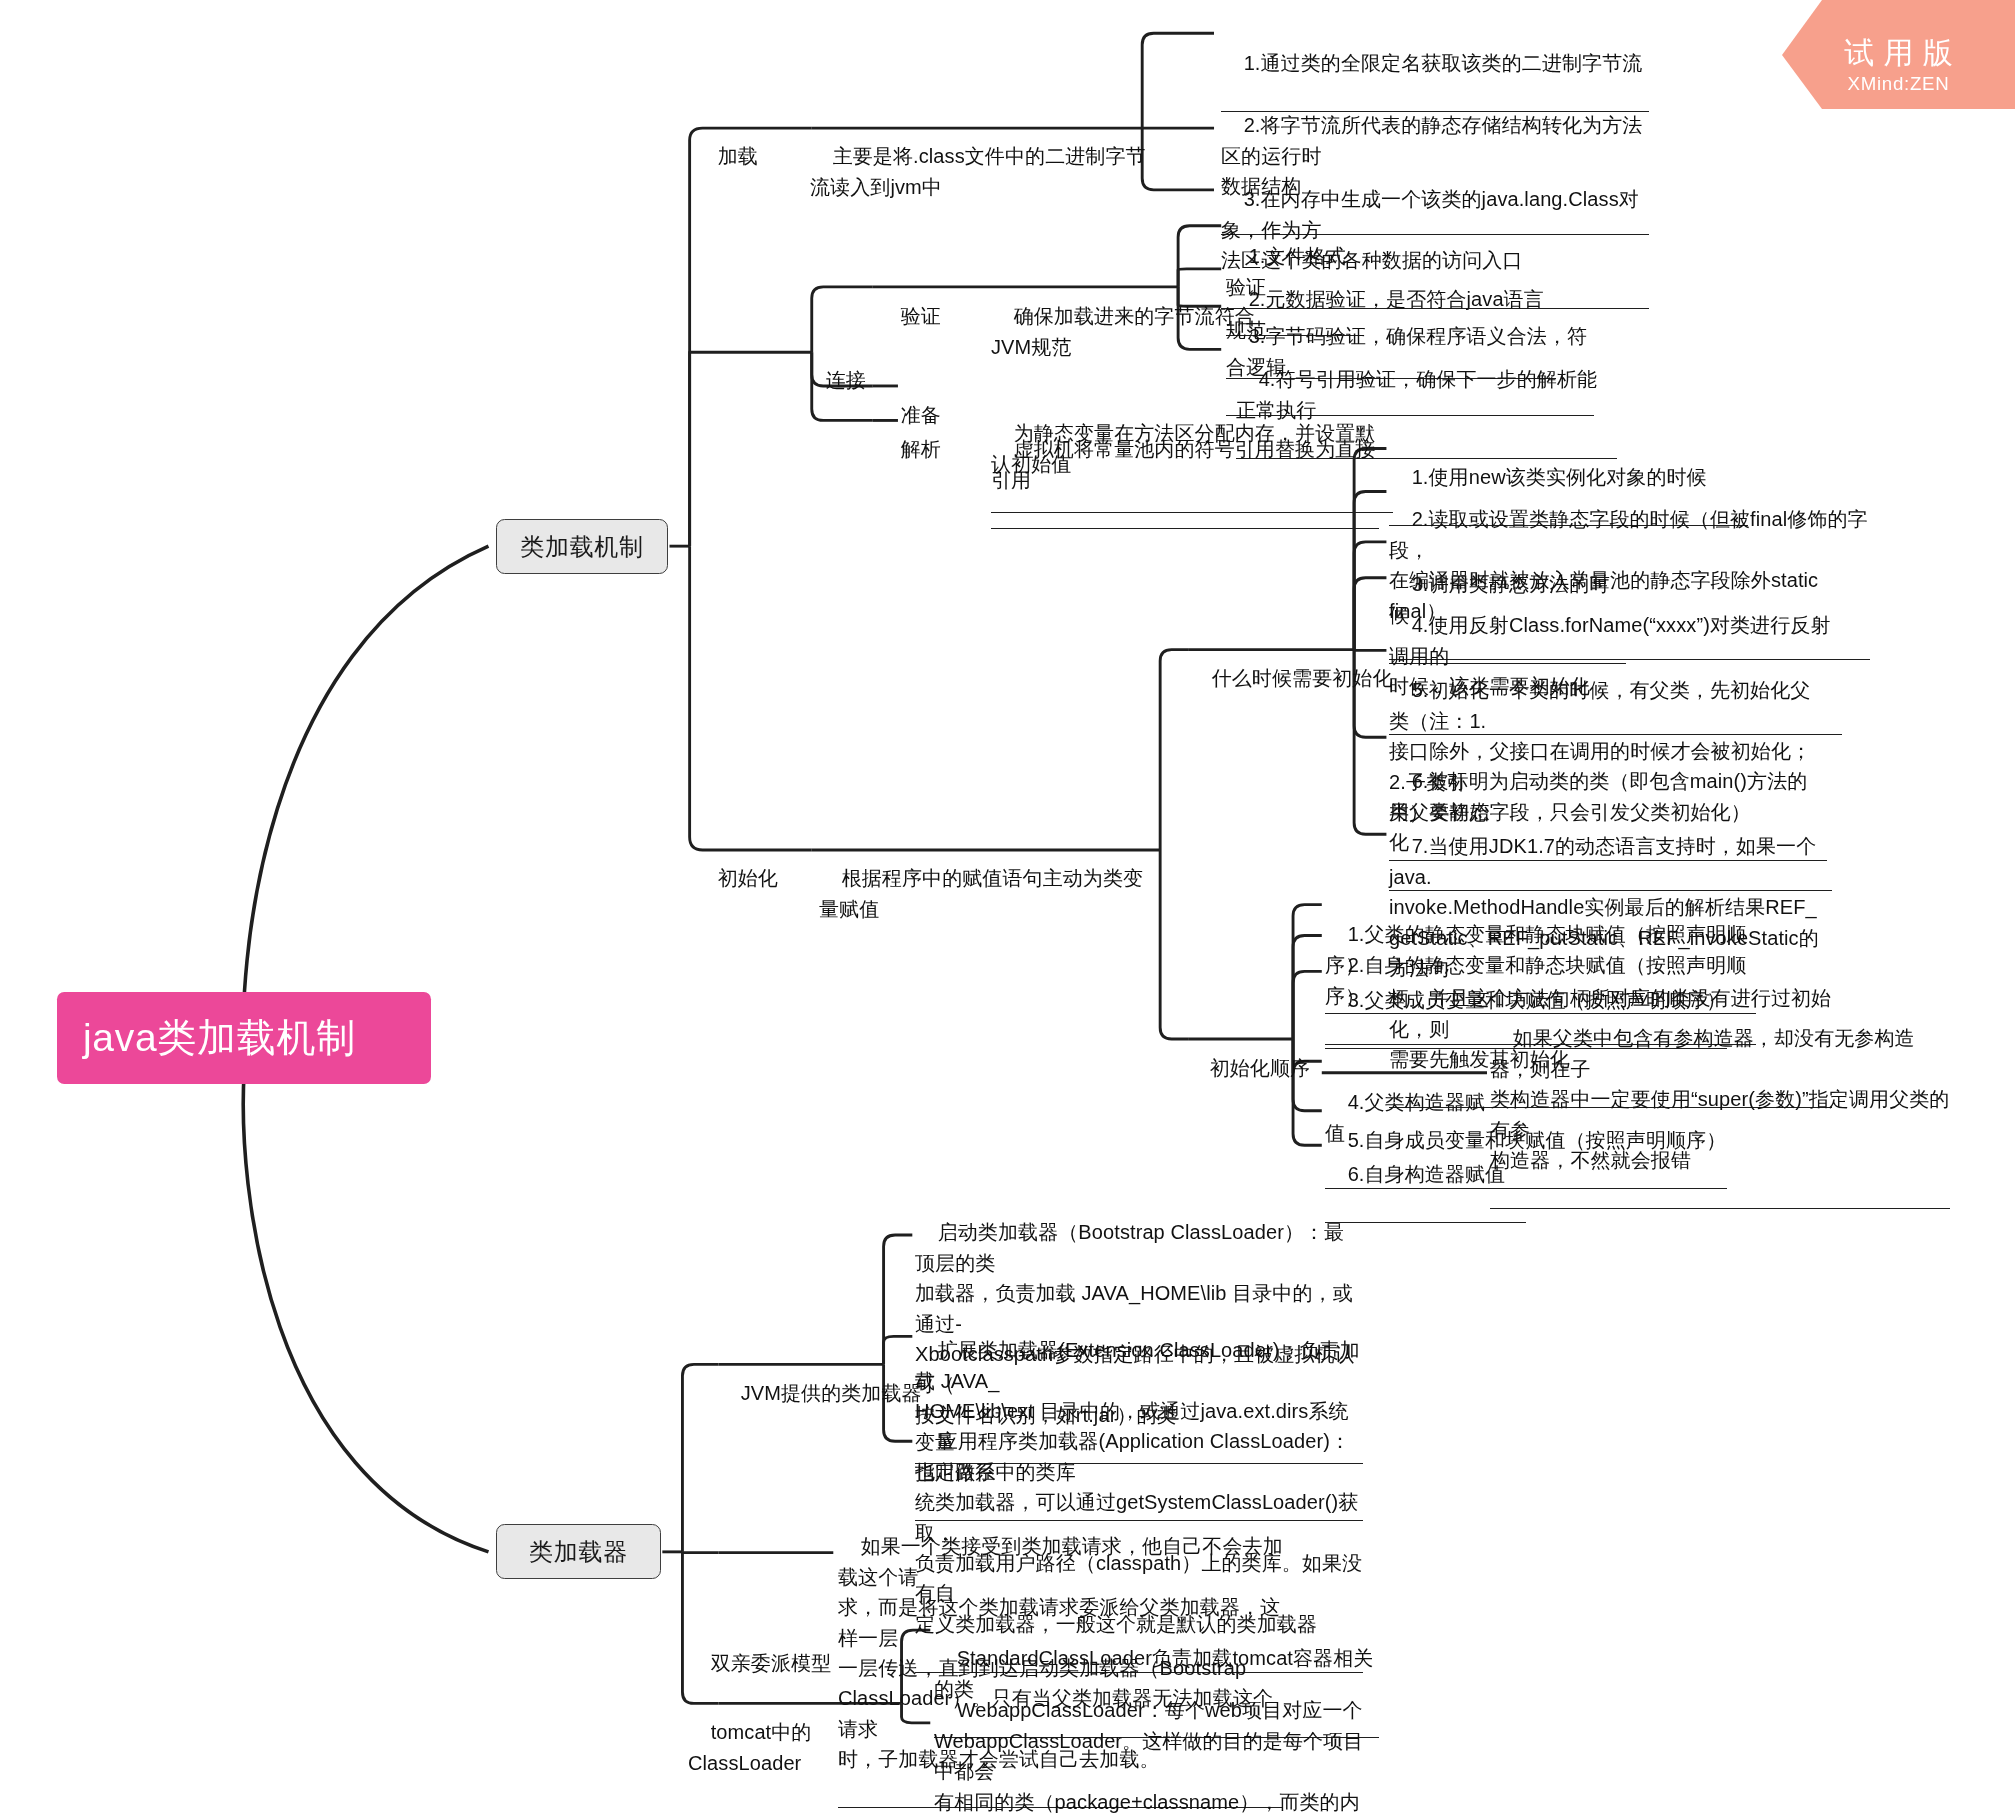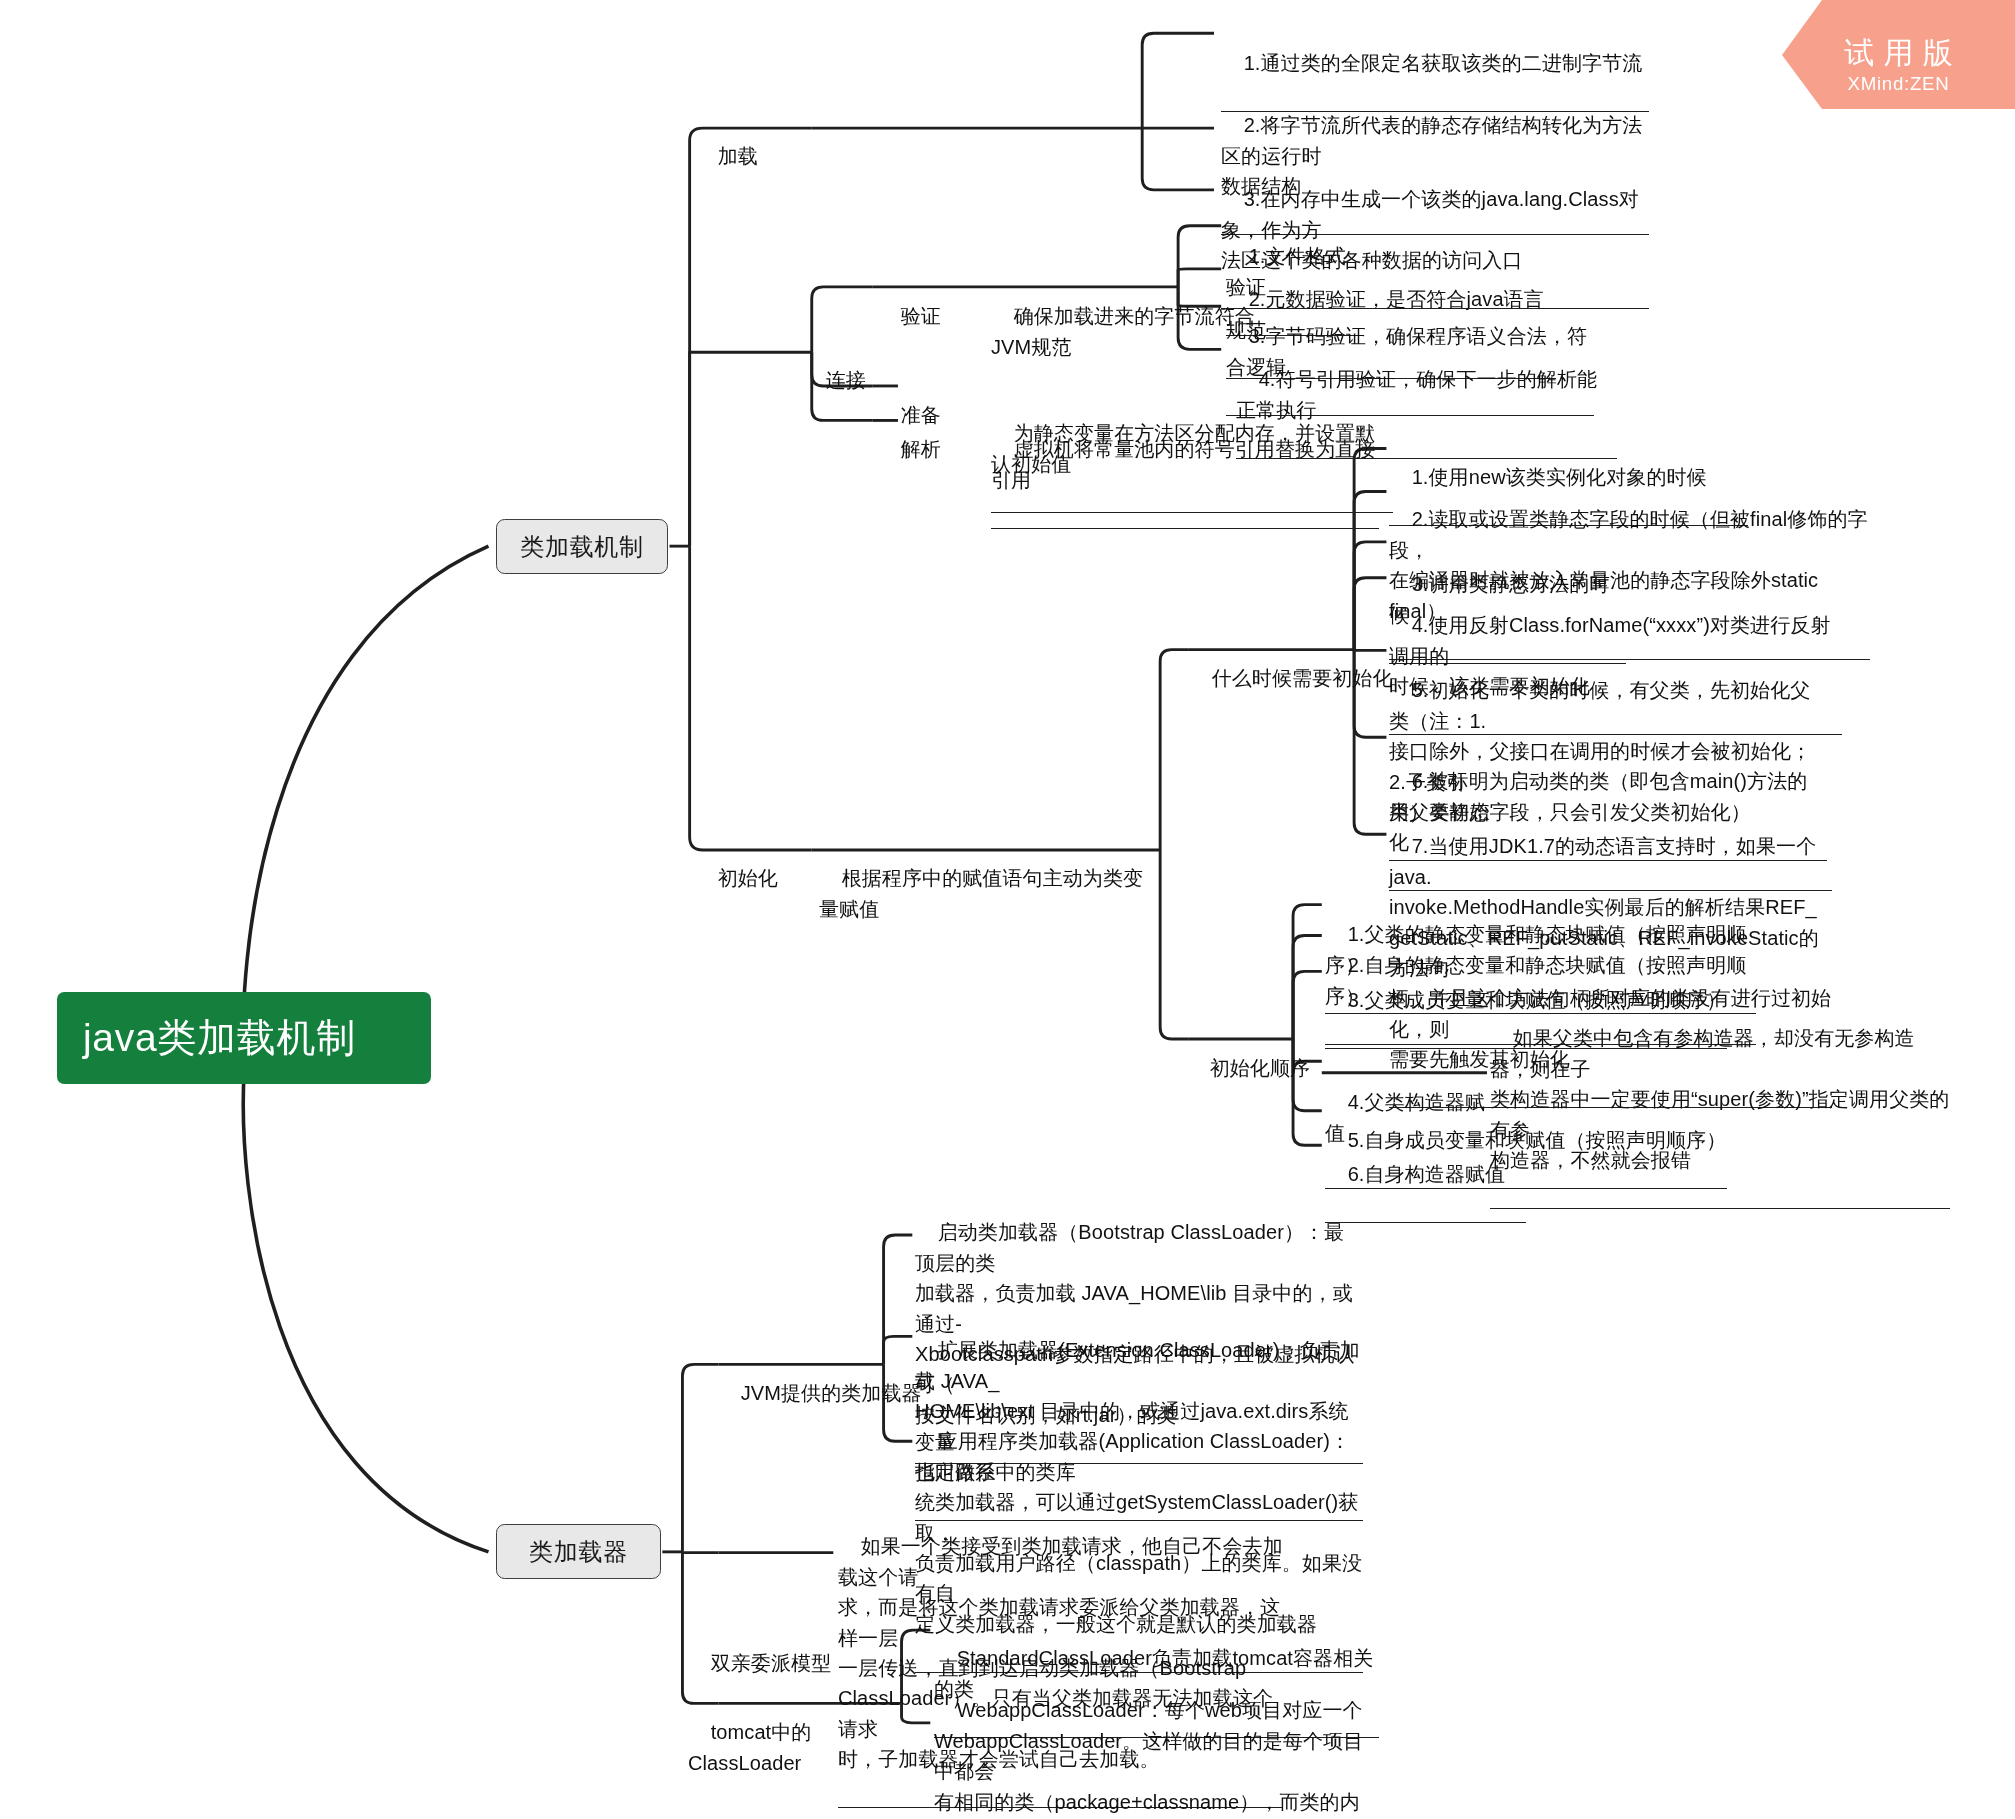--- a/index.html
+++ b/index.html
@@ -19,21 +19,21 @@
     clip-path:polygon(40px 0, 233px 0, 233px 109px, 40px 109px, 0 55px);
     color:#ffffff;text-align:center;
   }
   .trial-badge .t1{font-size:30px;letter-spacing:9.3px;padding-top:36px;font-weight:400;line-height:1.1;text-indent:9.3px;}
   .trial-badge .t2{font-size:18.7px;letter-spacing:0.7px;margin-top:4.3px;}
 
   
   .node{position:absolute;box-sizing:border-box;}
 
   .root{
-    background:#15803d;color:#ffffff;border-radius:7.2px;
+    background:#ec4899;color:#ffffff;border-radius:7.2px;
     font-size:39px;line-height:1.1;
     display:flex;align-items:center;
     padding:0 26px;
     letter-spacing:0.7px;
   }
 
   .branch{
     background:#E8E8E8;border:1.8px solid #3E3E3E;border-radius:8.6px;
     font-size:24px;color:#1A1A1A;
     display:flex;align-items:center;justify-content:center;
@@ -133,20 +133,23 @@
     <span>类加载机制</span>
   </div>
 
   <div class="node branch" style="left:496px;top:1524px;width:165px;height:55px;">
     <span>类加载器</span>
   </div>
 
   <div class="node topic plain" style="left:695px;top:111px;width:93px;">
     <span>加载</span>
   </div>
+  <div class="node topic plain" style="left:810px;top:111px;width:338px;">
+    <span>主要是将.class文件中的二进制字节流读入到jvm中</span>
+  </div>
 
   <div class="node topic underline" style="left:1221px;top:18px;width:428px;">
     <span>1.通过类的全限定名获取该类的二进制字节流</span>
   </div>
   <div class="node topic underline" style="left:1221px;top:80px;width:428px;">
     <span>2.将字节流所代表的静态存储结构转化为方法区的运行时
 数据结构</span>
   </div>
   <div class="node topic underline" style="left:1221px;top:154px;width:428px;">
     <span>3.在内存中生成一个该类的java.lang.Class对象，作为方

